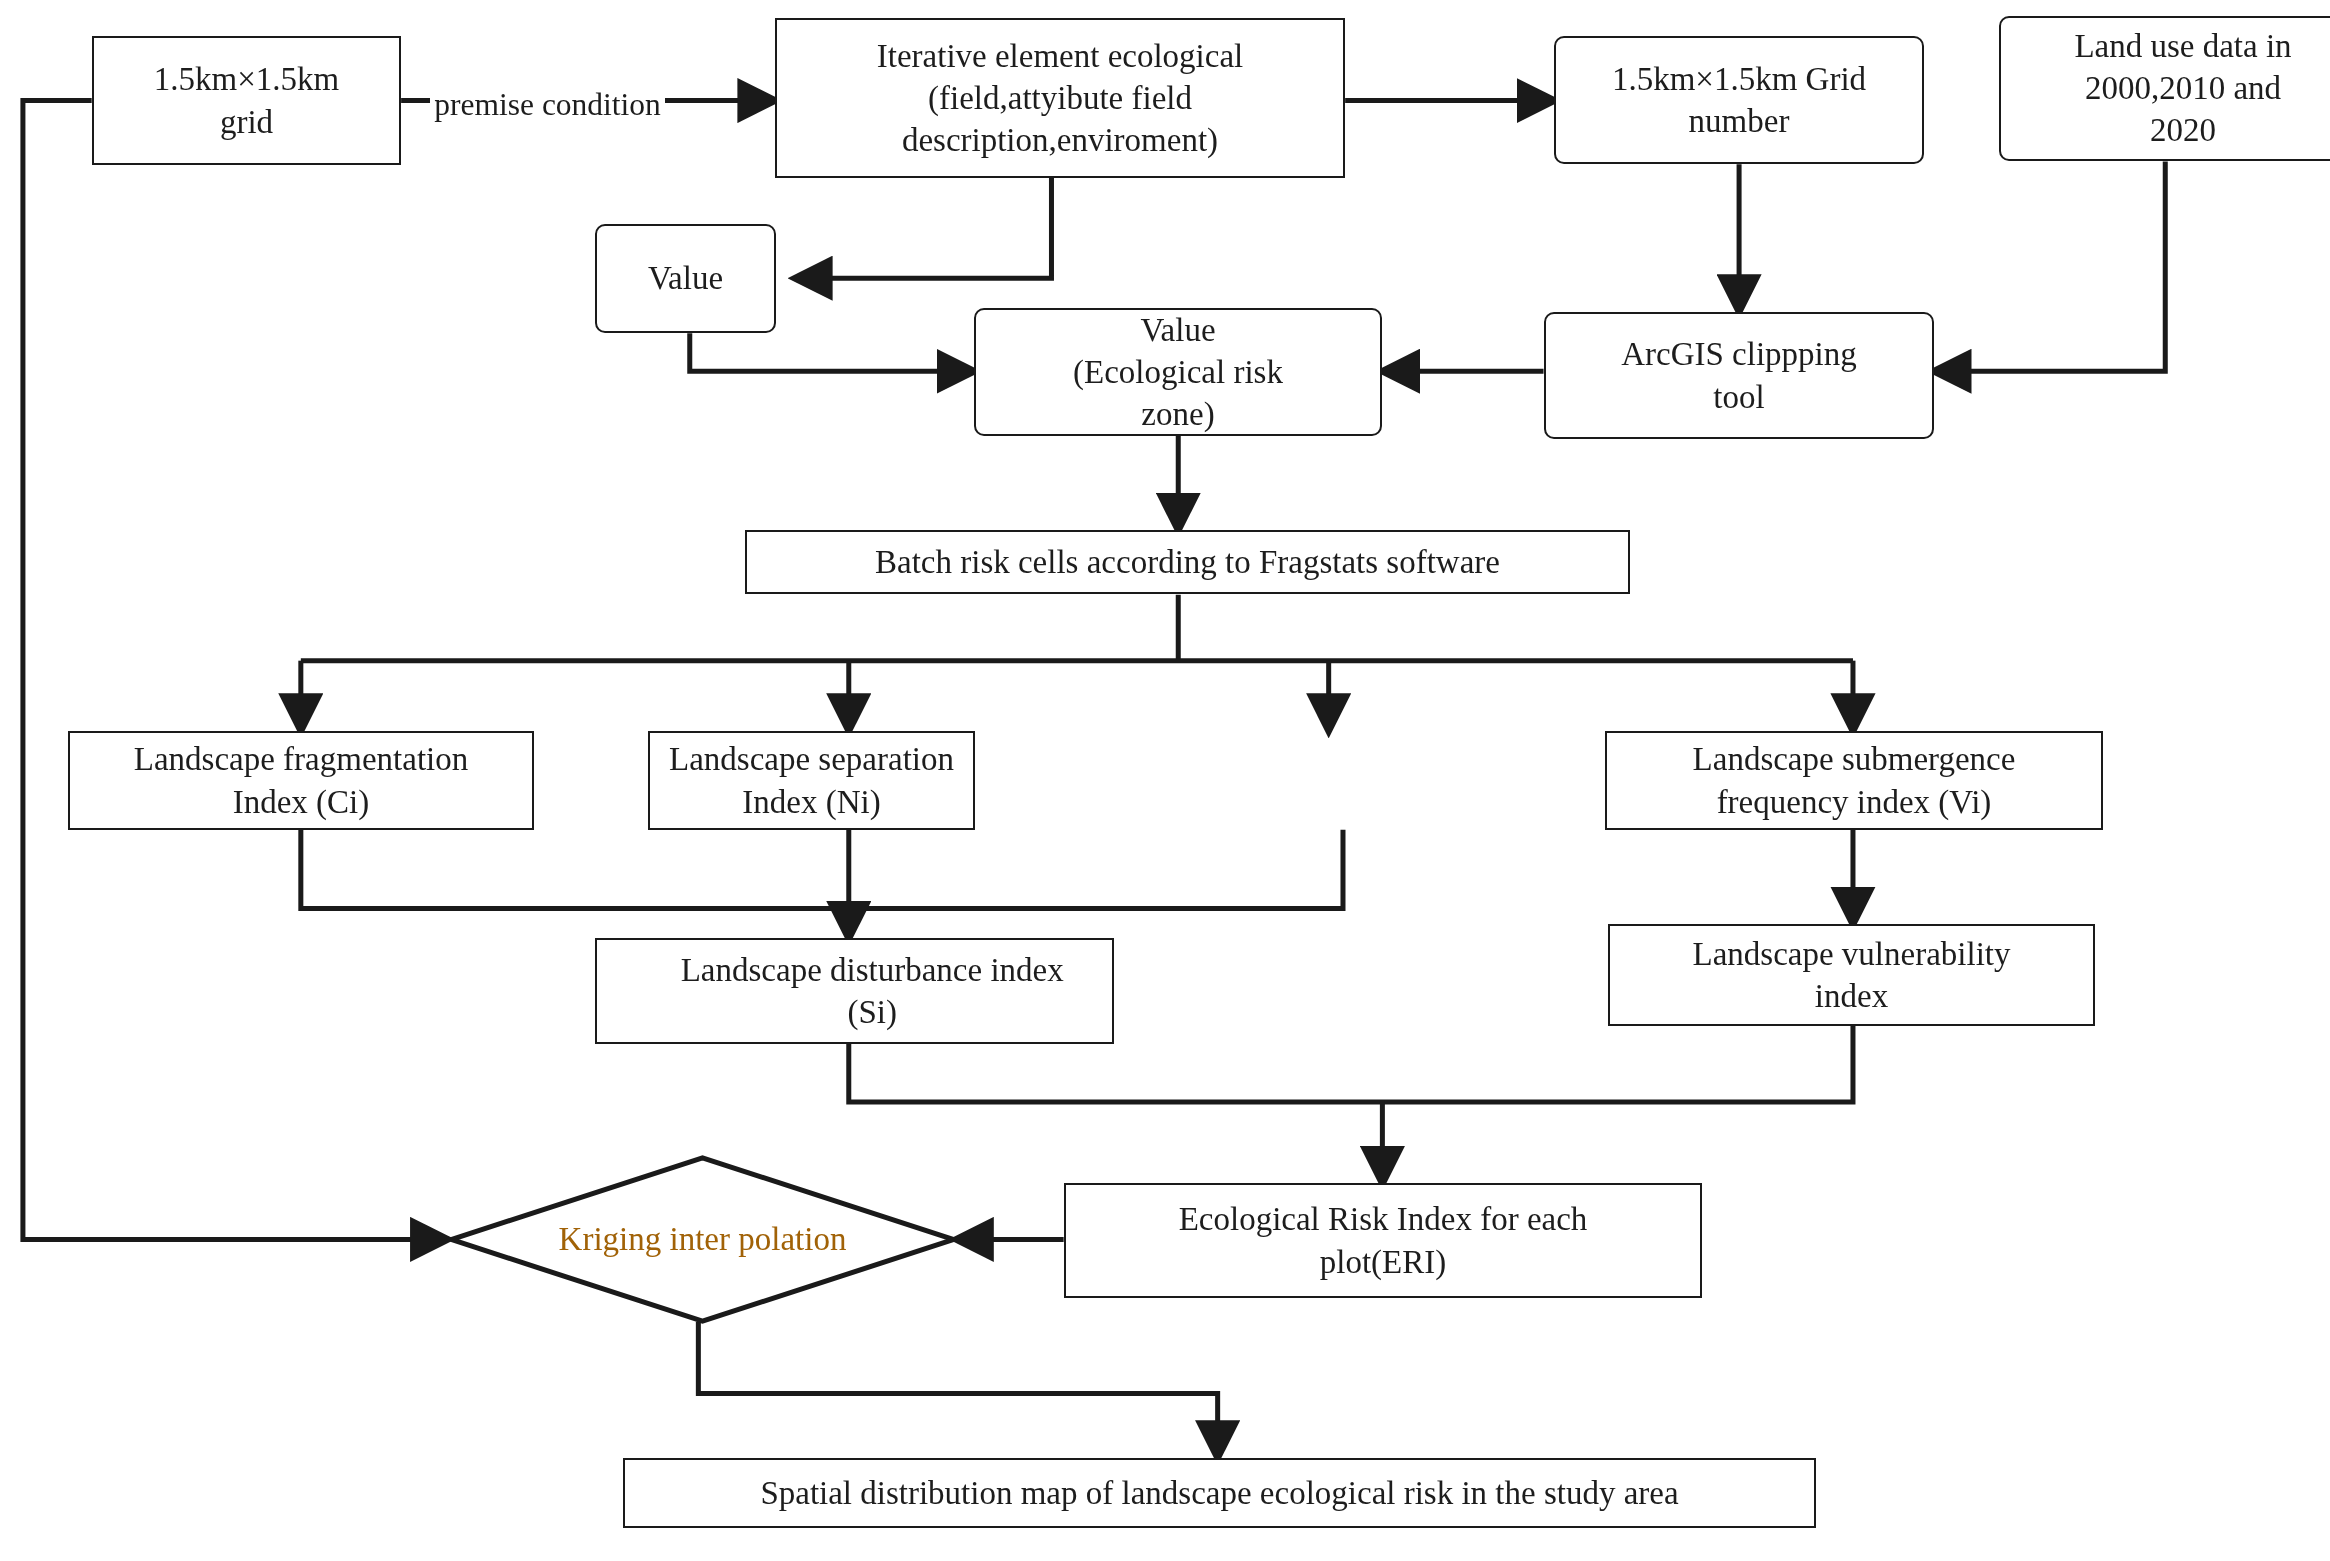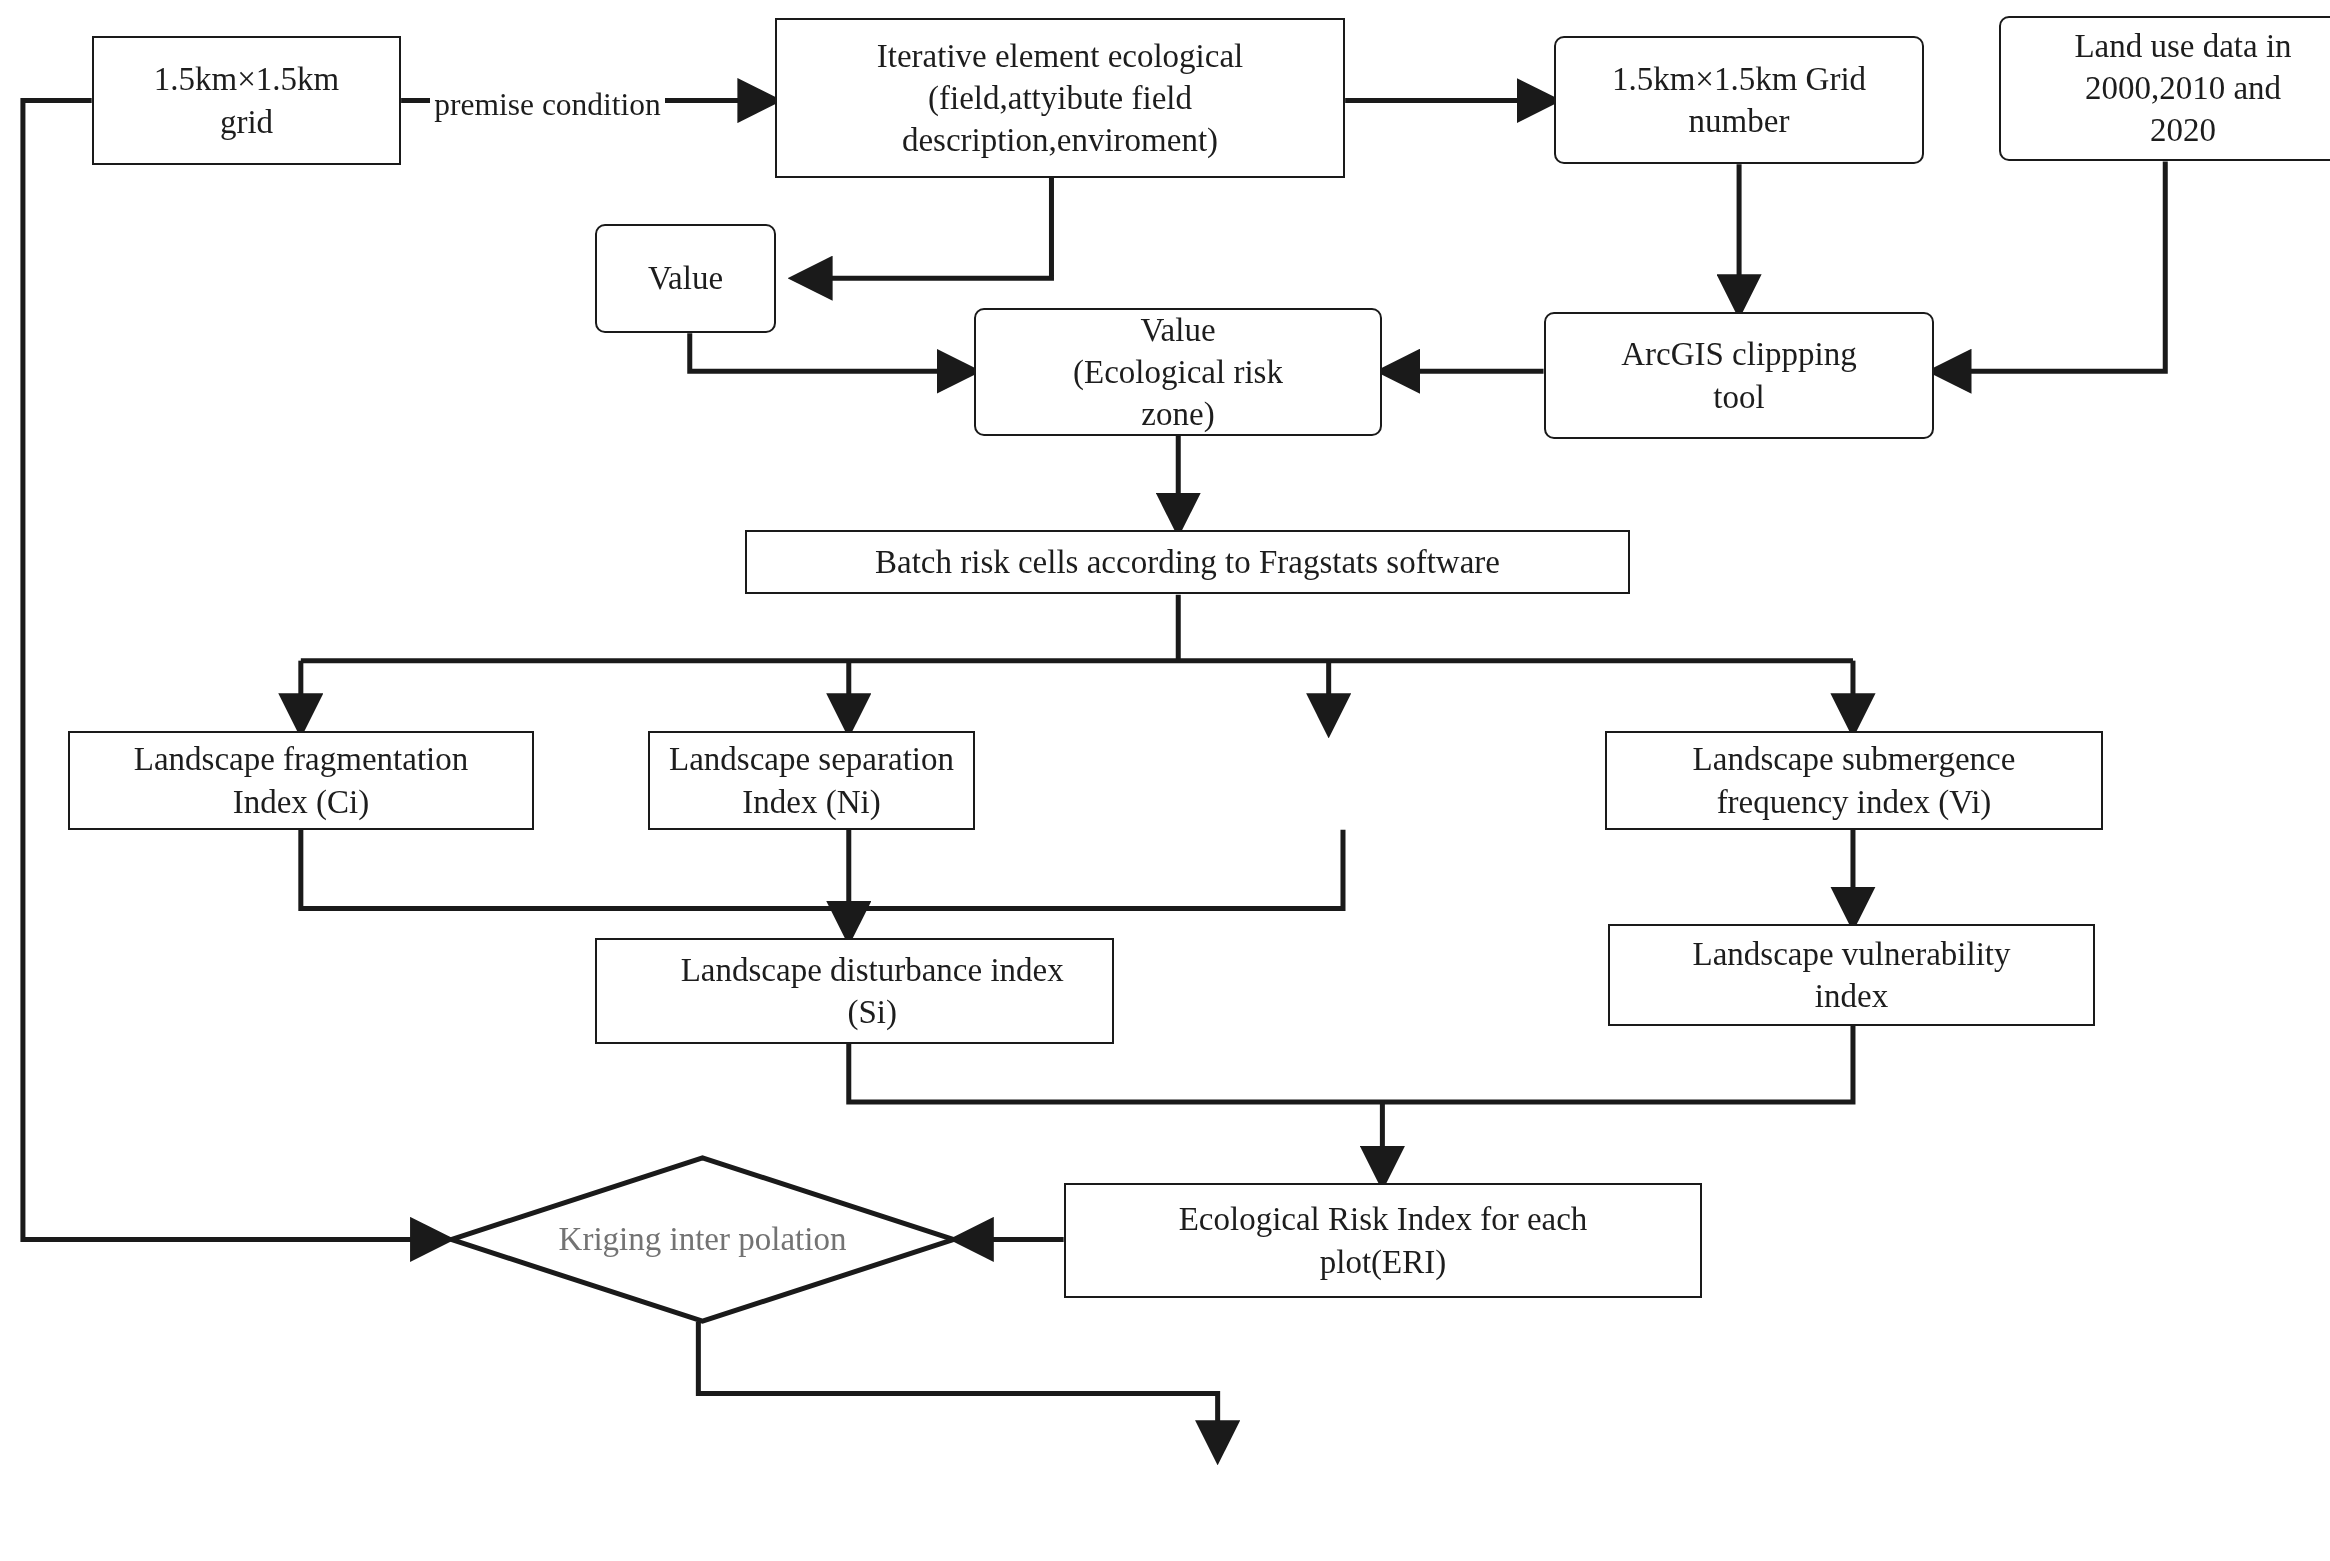--- a/index.html
+++ b/index.html
@@ -66,21 +66,21 @@
   }
   .diamond-label {
     position: absolute;
     left: 0;
     top: 0;
     width: 100%;
     height: 100%;
     display: flex;
     align-items: center;
     justify-content: center;
-    color: #737373;
+    color: #a16207;
     font-size: 33px;
     text-align: center;
     white-space: nowrap;
   }
 </style>
 </head>
 <body>
 
 <div id="flowchart-root">
 
@@ -177,15 +177,16 @@
   <div class="node" style="left:1064px; top:1183px; width:638px; height:115px;">Ecological Risk Index for each
 plot(ERI)</div>
 
   <div class="diamond-wrap" style="left:448px; top:1155px; width:509px; height:169px;">
     <svg width="509" height="169" viewBox="0 0 710 236" xmlns="http://www.w3.org/2000/svg">
       <polygon points="355,4 706,118 355,232 4,118" fill="#ffffff" stroke="#1a1a1a" stroke-width="7"></polygon>
     </svg>
     <div class="diamond-label">Kriging inter polation</div>
   </div>
 
+  <div class="node" style="left:623px; top:1458px; width:1193px; height:70px;">Spatial distribution map of landscape ecological risk in the study area</div>
 
 </div>
 
 
 </body></html>

